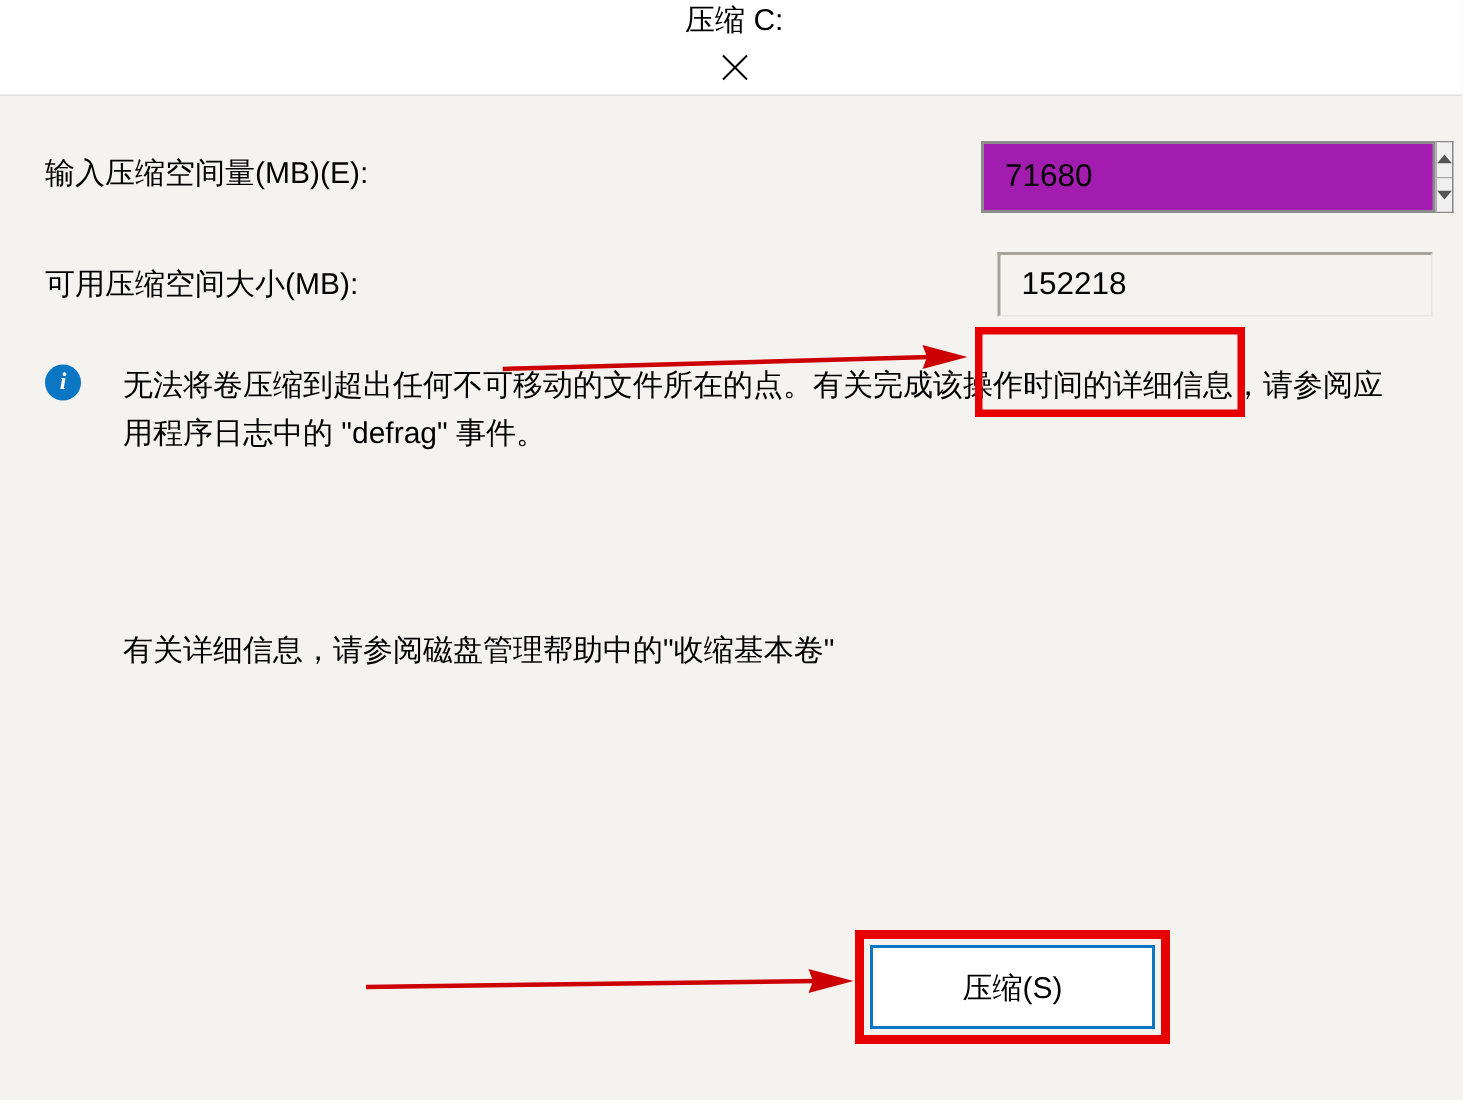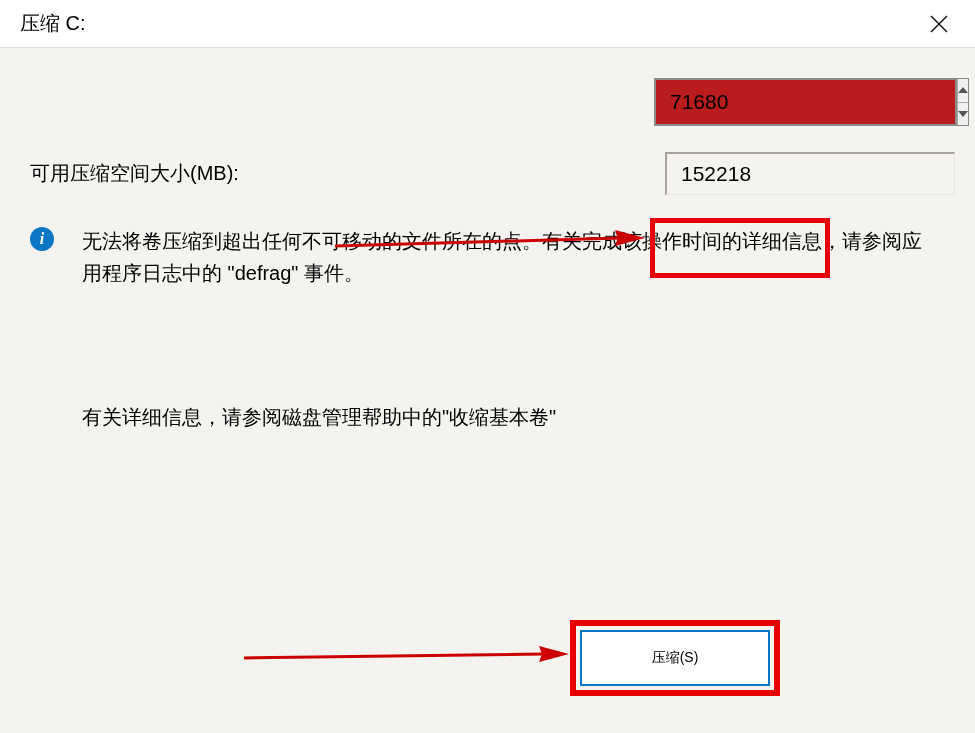--- a/index.html
+++ b/index.html
@@ -18,26 +18,27 @@
     }
 
     .dialog {
       width: 100%;
       height: 100%;
       position: relative;
     }
 
     .title-bar {
       background: #ffffff;
-      height: 48px;
+      height: 64px;
       display: flex;
       align-items: center;
       justify-content: space-between;
       padding: 0 16px 0 20px;
       border-bottom: 1px solid #e0e0e0;
+      flex-direction: column;
     }
 
     .title-text {
       font-size: 20px;
       color: #000000;
     }
 
     .close-button {
       width: 40px;
       height: 40px;
@@ -90,21 +91,21 @@
       display: flex;
       width: 301px;
       position: relative;
     }
 
     .spinner-input {
       flex: 1;
       padding: 10px 14px;
       font-size: 21px;
       color: #000000;
-      background: #b91c1c;
+      background: #a21caf;
       border: 2px solid #8c8c8c;
       outline: none;
     }
 
     .spinner-buttons {
       width: 26px;
       display: flex;
       flex-direction: column;
       border-top: 1px solid #888;
       border-right: 1px solid #888;
@@ -183,21 +184,21 @@
       position: absolute;
       left: 580px;
       top: 630px;
     }
 
     .shrink-button {
       width: 190px;
       height: 56px;
       background: #ffffff;
       border: 2px solid #0a76c4;
-      font-size: 14px;
+      font-size: 20px;
       color: #000000;
       cursor: pointer;
       font-family: inherit;
     }
 
     .red-highlight-button {
       position: absolute;
       border: 6px solid #e60000;
       pointer-events: none;
       left: -10px;
@@ -243,20 +244,21 @@
         <line x1="17" y1="1" x2="1" y2="17" stroke="#000" stroke-width="1.3"></line>
       </svg>
     </div>
   </div>
 
   <div class="dialog-body">
 
 
 
     <div class="field-row">
+      <div class="field-label">输入压缩空间量(MB)(E):</div>
       <div class="field-spacer"></div>
       <div class="spinner-container">
         <input class="spinner-input" type="text" value="71680" style="">
         <div class="spinner-buttons">
           <button class="spinner-btn">
             <svg viewBox="0 0 10 6">
               <polygon points="5,0 10,6 0,6" fill="#555"></polygon>
             </svg>
           </button>
           <button class="spinner-btn">

